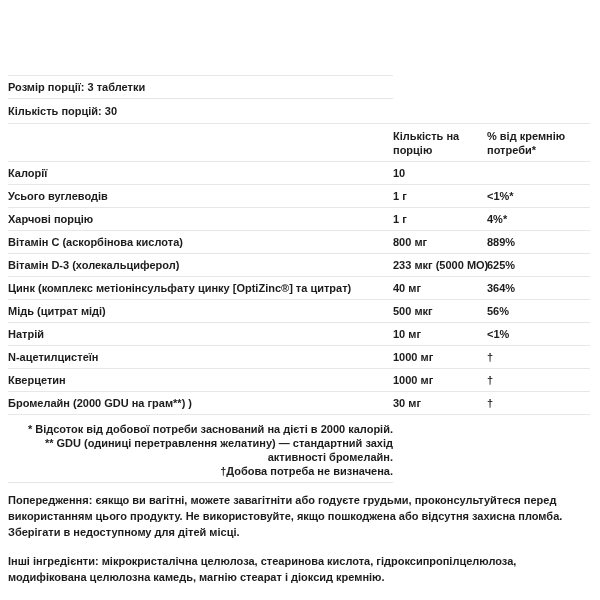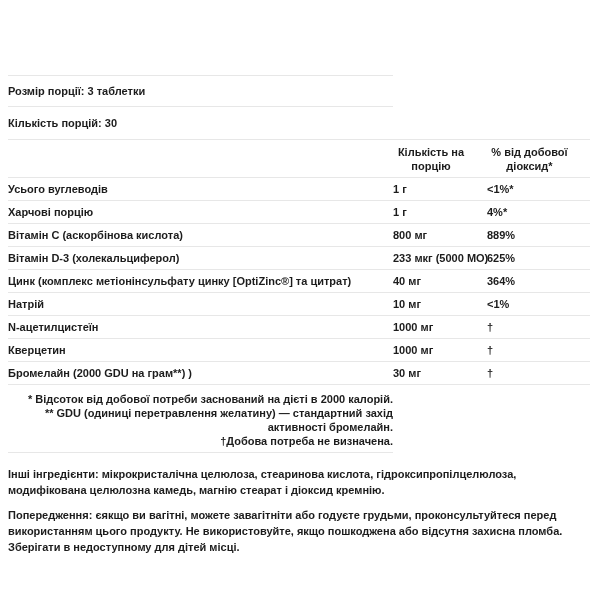--- a/index.html
+++ b/index.html
@@ -13,21 +13,21 @@
   .label {
     position: absolute;
     top: 75px; left: 8px;
     width: 582px;
     font-size: 11px;
     font-weight: 700;
   }
   
   .serving-block { width: 385px; }
   .serving-row {
-    height: 32px;
+    height: 24px;
     display: flex;
     align-items: center;
     border-bottom: 1px solid #e7e7e7;
   }
   .serving-row.first { border-top: 1px solid #e7e7e7; }
   .serving-row:last-child { border-bottom: none; }
   
   .facts-table { width: 100%; }
   .row {
     display: grid;
@@ -37,21 +37,21 @@
     min-height: 23px;
   }
   .row.header {
     border-top: 1px solid #e7e7e7;
     align-items: flex-start;
     padding: 5px 0 4px 0;
     min-height: 34px;
   }
   .row .c1 { padding-right: 10px; }
   .row .c2 { white-space: nowrap; }
-  .row.header .c2, .row.header .c3 { white-space: normal; line-height: 14px; padding-right: 18px; text-align: center; }
+  .row.header .c2, .row.header .c3 { white-space: normal; line-height: 14px; padding-right: 18px; }
   
   .footnotes {
     width: 385px;
     padding: 7px 0 4px 0;
     line-height: 14px;
     border-bottom: 1px solid #e7e7e7;
     text-align: right;
   }
   
   .para {
@@ -72,23 +72,28 @@
     <div class="serving-row">
       <span>Кількість порцій: 30</span>
     </div>
   </div>
 
   <div class="facts-table">
 
     <div class="row header">
       <div class="c1"></div>
       <div class="c2">Кількість на порцію</div>
-      <div class="c3">% від добової діоксид*</div>
+      <div class="c3">% від кремнію потреби*</div>
     </div>
 
+    <div class="row">
+      <div class="c1">Калорії</div>
+      <div class="c2">10</div>
+      <div class="c3"></div>
+    </div>
 
     <div class="row">
       <div class="c1">Усього вуглеводів</div>
       <div class="c2">1 г</div>
       <div class="c3">&lt;1%*</div>
     </div>
 
     <div class="row">
       <div class="c1">Харчові порцію</div>
       <div class="c2">1 г</div>
@@ -106,20 +111,25 @@
       <div class="c2">233 мкг (5000 МО)</div>
       <div class="c3">625%</div>
     </div>
 
     <div class="row">
       <div class="c1">Цинк (комплекс метіонінсульфату цинку [OptiZinc®] та цитрат)</div>
       <div class="c2">40 мг</div>
       <div class="c3">364%</div>
     </div>
 
+    <div class="row">
+      <div class="c1">Мідь (цитрат міді)</div>
+      <div class="c2">500 мкг</div>
+      <div class="c3">56%</div>
+    </div>
 
     <div class="row">
       <div class="c1">Натрій</div>
       <div class="c2">10 мг</div>
       <div class="c3">&lt;1%</div>
     </div>
 
     <div class="row">
       <div class="c1">N-ацетилцистеїн</div>
       <div class="c2">1000 мг</div>
@@ -139,17 +149,17 @@
     </div>
 
   </div>
 
   <div class="footnotes">
     <div>* Відсоток від добової потреби заснований на дієті в 2000 калорій.</div>
     <div>** GDU (одиниці перетравлення желатину) — стандартний захід активності бромелайн.</div>
     <div>†Добова потреба не визначена.</div>
   </div>
 
+  <p class="para warning">Попередження: єякщо ви вагітні, можете завагітніти або годуєте грудьми, проконсультуйтеся перед використанням цього продукту. Не використовуйте, якщо пошкоджена або відсутня захисна пломба. Зберігати в недоступному для дітей місці.</p>
+
   <p class="para">Інші інгредієнти: мікрокристалічна целюлоза, стеаринова кислота, гідроксипропілцелюлоза, модифікована целюлозна камедь, магнію стеарат і діоксид кремнію.</p>
-
-  <p class="para warning">Попередження: єякщо ви вагітні, можете завагітніти або годуєте грудьми, проконсультуйтеся перед використанням цього продукту. Не використовуйте, якщо пошкоджена або відсутня захисна пломба. Зберігати в недоступному для дітей місці.</p>
 
 </div>
 
 </body></html>

